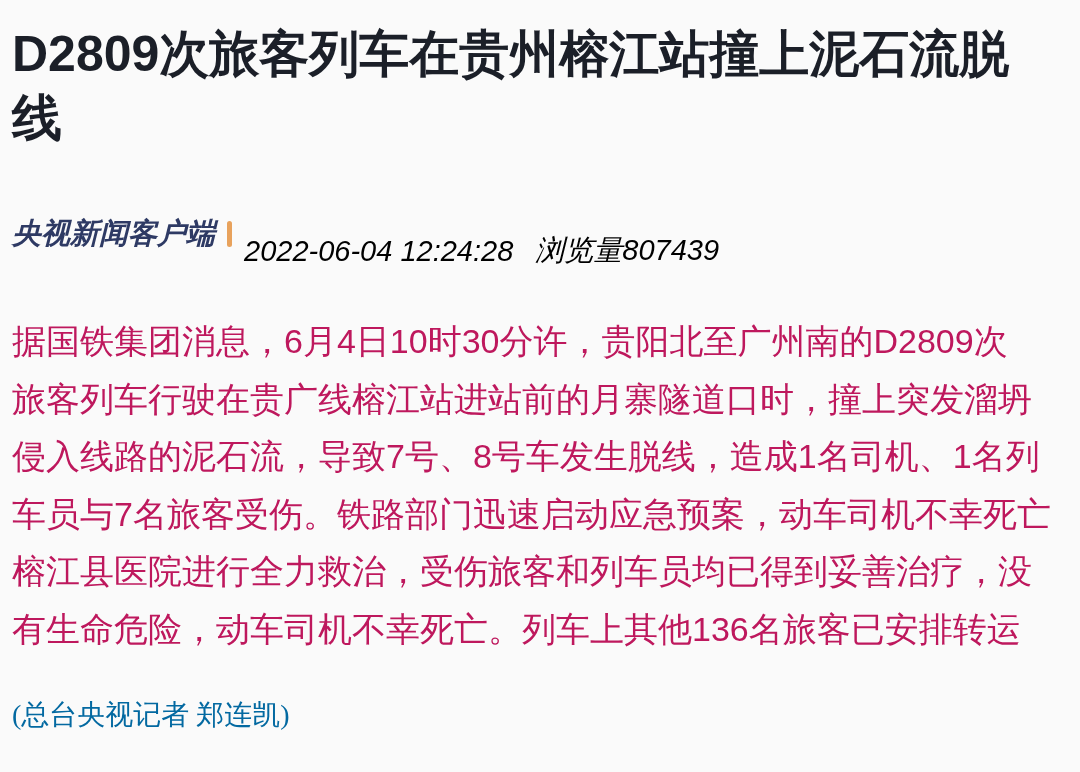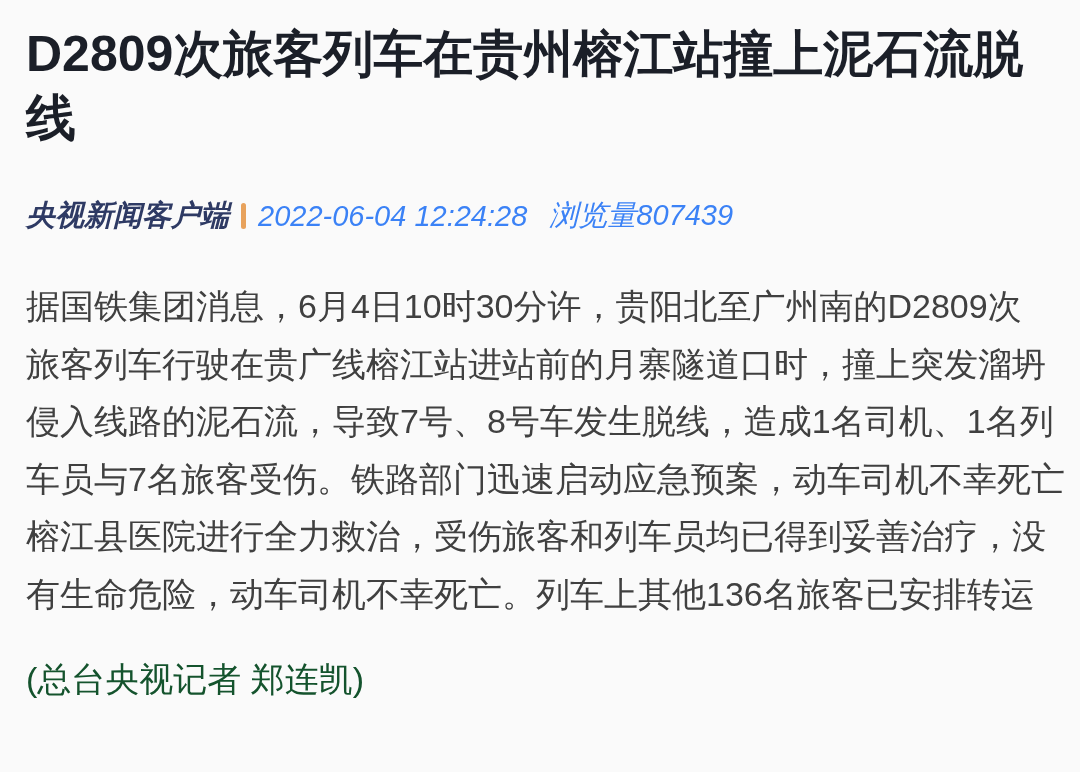--- a/index.html
+++ b/index.html
@@ -7,21 +7,21 @@
     padding: 0;
   }
   body {
     width: 1080px;
     height: 772px;
     background: #fafafa;
     overflow: hidden;
     font-family: "Liberation Sans", "DejaVu Sans", sans-serif;
   }
   .container {
-    padding: 0 26px;
+    padding: 0 12px;
   }
   
   .title {
     margin-top: 22px;
     font-size: 50px;
     line-height: 64px;
     font-weight: 700;
     color: #1b1f28;
   }
   .title .line {
@@ -53,48 +53,49 @@
     display: flex;
     align-items: center;
   }
   .meta-gray .views {
     margin-left: 22px;
   }
   
   .body-text {
     margin-top: 42px;
     font-size: 34px;
-    color: #404040;
+    color: #be185d;
   }
   .body-text .line {
     line-height: 57.5px;
     white-space: nowrap;
   }
   .byline {
     margin-top: 28px;
-    font-size: 34px;
+    font-size: 28px;
     line-height: 57.5px;
-    color: #14532d;
+    color: #0369a1;
     white-space: nowrap;
+    font-family: Liberation Serif, serif;
   }
 </style>
 </head>
 <body style="background: rgb(250, 250, 250);">
 
 <div class="container">
 
   <h1 class="title">
     <div class="line">D2809次旅客列车在贵州榕江站撞上泥石流脱</div>
     <div class="line">线</div>
   </h1>
 
   <div class="meta">
     <span class="source" style="color: rgb(46, 58, 100);">央视新闻客户端</span>
     <span class="divider" style="background-color: rgb(232, 162, 92);"></span>
-    <span class="meta-gray" style="color: #3b82f6;">
+    <span class="meta-gray" style="color: #000000; margin-top: 35px;">
       <span class="datetime">2022-06-04 12:24:28</span>
       <span class="views">
         <span>浏览量</span><span>807439</span>
       </span>
     </span>
   </div>
 
   <div class="body-text">
     <div class="line">据国铁集团消息，6月4日10时30分许，贵阳北至广州南的D2809次</div>
     <div class="line">旅客列车行驶在贵广线榕江站进站前的月寨隧道口时，撞上突发溜坍</div>

